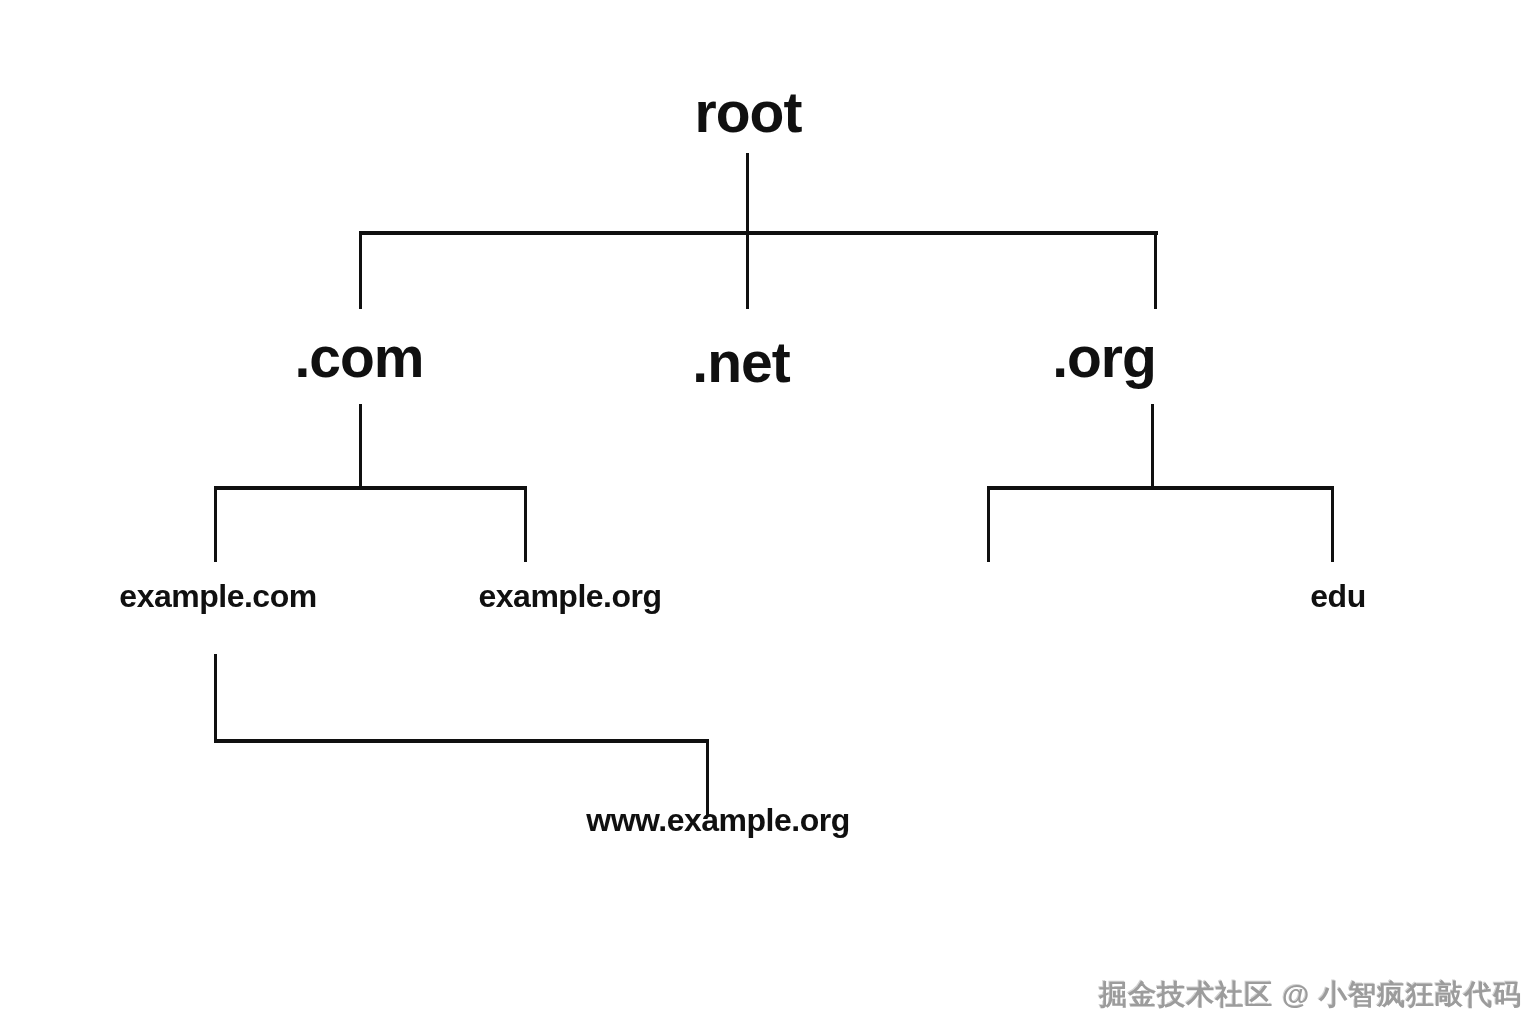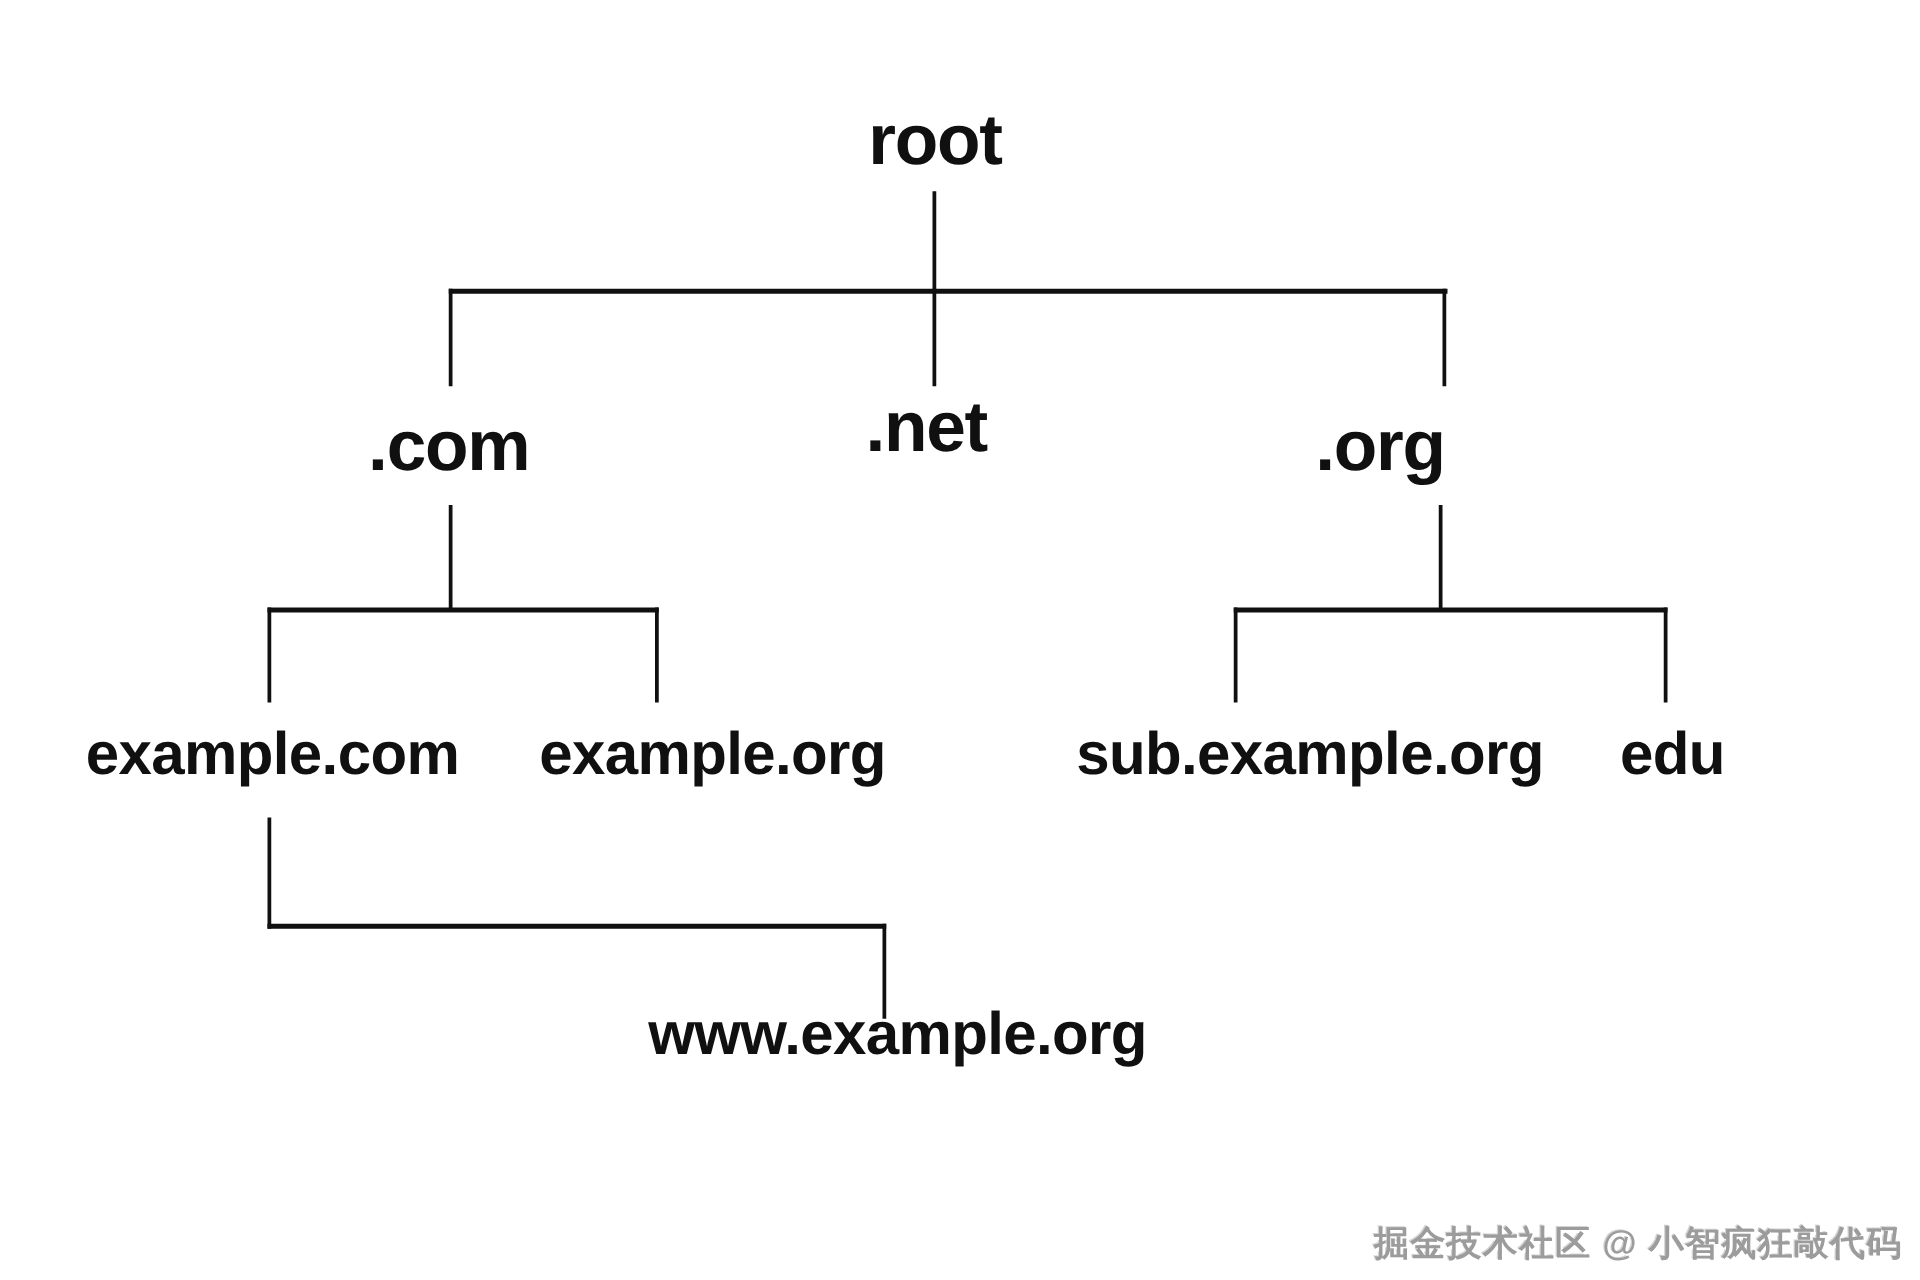--- a/index.html
+++ b/index.html
@@ -24,21 +24,21 @@
     position: absolute;
     transform: translateX(-50%);
     white-space: nowrap;
     color: var(--label-text);
     font-weight: 700;
     letter-spacing: -1px;
     line-height: 1;
     user-select: none;
   }
   .lvl-1, .lvl-2 { font-size: 57px; }
-  .lvl-3, .lvl-4 { font-size: 48px; letter-spacing: -0.5px; text-align: right; }
+  .lvl-3, .lvl-4 { font-size: 32px; letter-spacing: -0.5px; text-align: right; }
   .edge {
     position: absolute;
     background: var(--line);
   }
   .watermark {
     position: absolute;
     right: 14px;
     bottom: 10px;
     font-size: 28px;
     font-weight: 700;
@@ -58,36 +58,35 @@
 
   <div class="edge" style="left:746px; top:153px; width:3px; height:80px;"></div>
 
   <div class="edge" style="left:359px; top:231px; width:799px; height:4px;"></div>
 
   <div class="edge" style="left:359px; top:231px; width:3px; height:78px;"></div>
   <div class="edge" style="left:746px; top:231px; width:3px; height:78px;"></div>
   <div class="edge" style="left:1154px; top:231px; width:3px; height:78px;"></div>
 
   <div class="node lvl-2" style="left:359px; top:329px;text-align:center;">.com</div>
-  <div class="node lvl-2" style="left:741px; top:314px;">.net</div>
+  <div class="node lvl-2" style="left:741px; top:334px;">.net</div>
   <div class="node lvl-2" style="left:1104px; top:329px;">.org</div>
 
   <div class="edge" style="left:359px; top:404px; width:3px; height:84px;"></div>
   <div class="edge" style="left:214px; top:486px; width:313px; height:4px;"></div>
   <div class="edge" style="left:214px; top:486px; width:3px; height:76px;"></div>
   <div class="edge" style="left:524px; top:486px; width:3px; height:76px;"></div>
 
   <div class="edge" style="left:1151px; top:404px; width:3px; height:84px;"></div>
   <div class="edge" style="left:987px; top:486px; width:347px; height:4px;"></div>
   <div class="edge" style="left:987px; top:486px; width:3px; height:76px;"></div>
   <div class="edge" style="left:1331px; top:486px; width:3px; height:76px;"></div>
 
   <div class="node lvl-3" style="left:218px; top:580px;">example.com</div>
   <div class="node lvl-3" style="left:570px; top:580px;">example.org</div>
-  <div class="node lvl-3" style="left:1048px; top:580px;">sub.example.org</div>
   <div class="node lvl-3" style="left:1338px; top:580px;">edu</div>
 
   <div class="edge" style="left:214px; top:654px; width:3px; height:89px;"></div>
   <div class="edge" style="left:214px; top:739px; width:495px; height:4px;"></div>
   <div class="edge" style="left:706px; top:739px; width:3px; height:76px;"></div>
 
   <div class="node lvl-4" style="left:718px; top:804px;">www.example.org</div>
 
   <div class="watermark">掘金技术社区 @ 小智疯狂敲代码</div>
 

